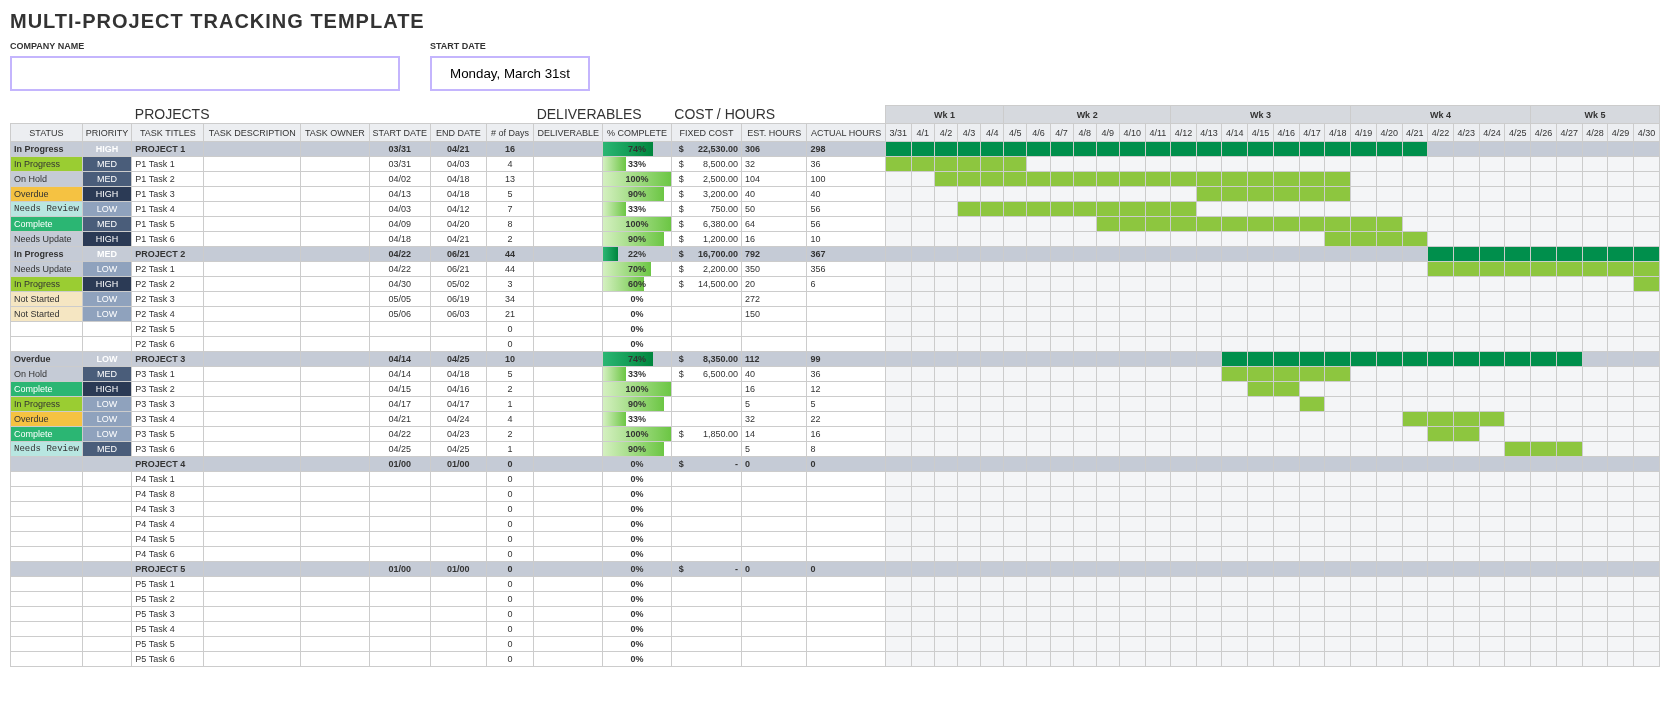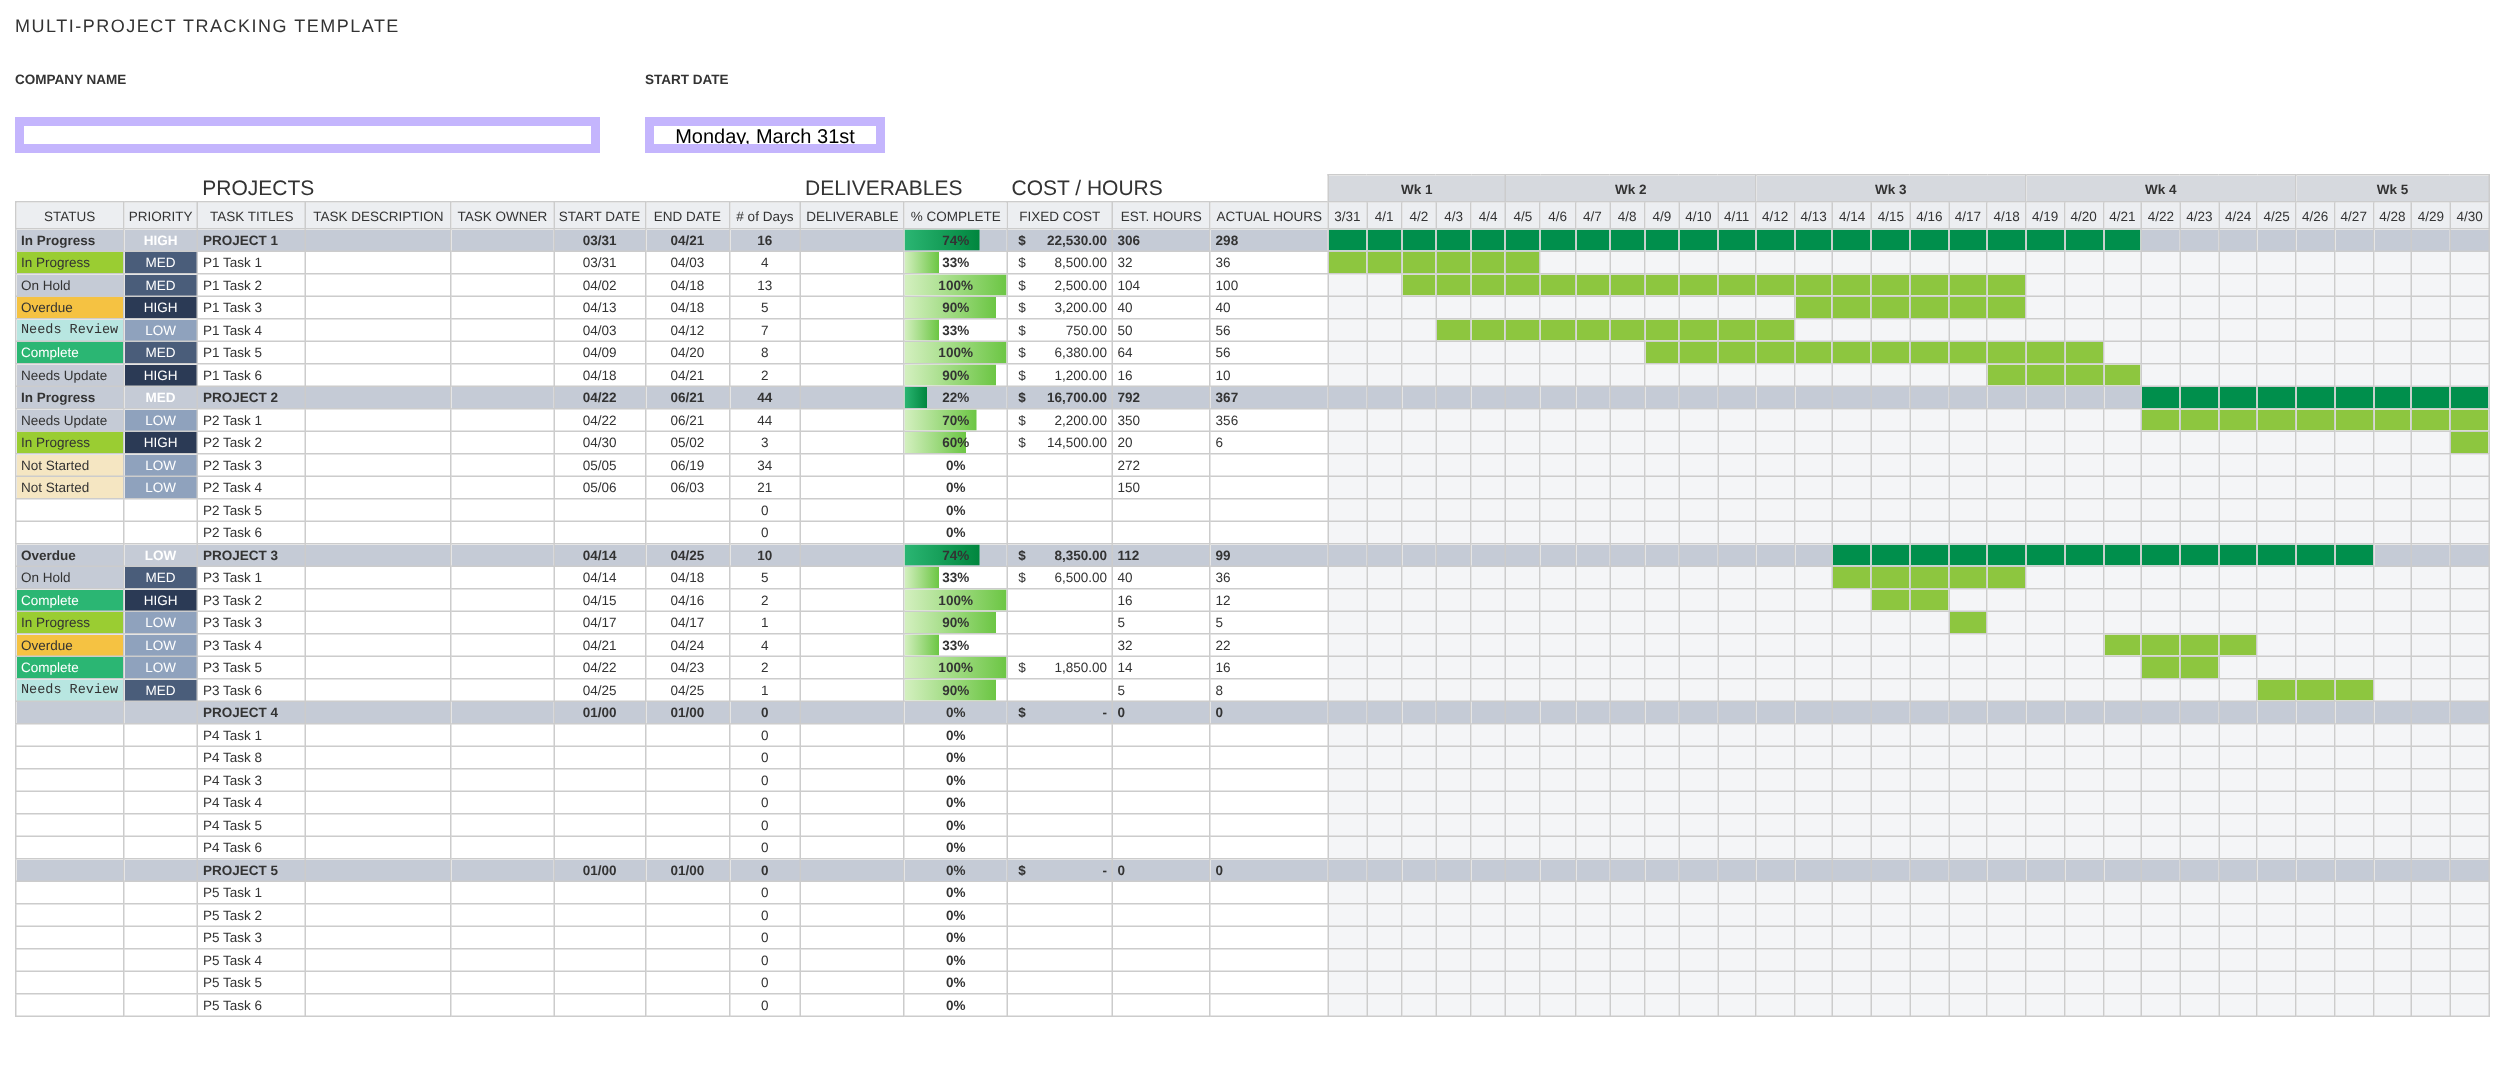--- a/index.html
+++ b/index.html
@@ -1,21 +1,21 @@
 <!DOCTYPE html>
 <html><head>
 <meta charset="utf-8">
 <style>
   * { box-sizing: border-box; }
   body { margin: 0; padding: 10px; font-family: Arial, Helvetica, sans-serif; font-size: 10px; color: #333; background: #fff; }
-  .title { font-size: 12px; font-weight: normal; letter-spacing: 1px; margin-bottom: 24px; }
+  .title { font-size: 20px; font-weight: bold; letter-spacing: 1px; margin-bottom: 8px; }
   .hdr-row { display: flex; gap: 30px; align-items: flex-end; margin-bottom: 14px; }
   .hdr-block { display: flex; flex-direction: column; }
-  .hdr-lbl { font-size: 9px; font-weight: bold; margin-bottom: 20px; }
-  .hdr-input { border: 6px solid #c4b5fd; height: 24px; padding: 4px 8px; background: #fff; }
+  .hdr-lbl { font-size: 9px; font-weight: bold; margin-bottom: 5px; }
+  .hdr-input { border: 2px solid #c4b5fd; height: 35px; padding: 4px 8px; background: #fff; }
   .company-input { width: 390px; }
   .date-input { width: 160px; text-align: center; }
   .grid { border-collapse: collapse; table-layout: fixed; }
   .grid th, .grid td { border: 1px solid #ccc; padding: 0 3px; height: 15px; font-size: 9px; overflow: hidden; white-space: nowrap; }
   .grid th { background: #d6d9de; font-weight: bold; text-align: center; height: 18px; font-size: 9px;}
   .grid th.left { text-align: center; }
   .status-cell   { width: 70px; text-align: left; padding-left:4px;}
   .priority-cell { width: 42px; text-align: center; color:#fff;}
   .title-cell    { width: 82px; text-align: left; padding-left:6px;}
   .desc-cell     { width: 100px; }

